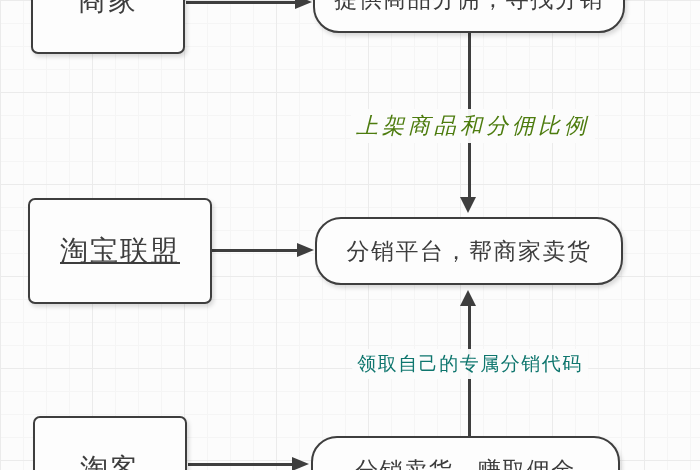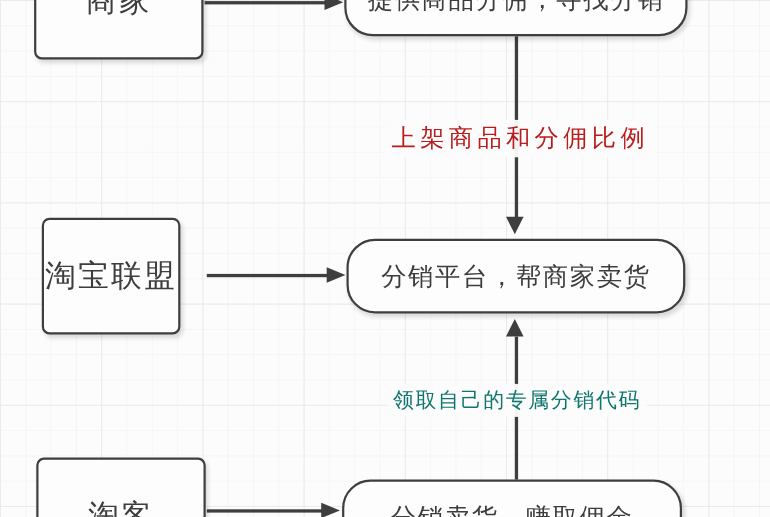--- a/index.html
+++ b/index.html
@@ -24,21 +24,21 @@
     box-shadow:2px 3px 4px rgba(0,0,0,0.14);
     display:flex;align-items:center;justify-content:center;
     color:#3d3d3d;
     white-space:nowrap;
     z-index:2;
   }
   .rect{border-radius:7px;font-size:28px;letter-spacing:2px;}
   .round{border-radius:26px;font-size:23px;letter-spacing:1.5px;height:68px;justify-content:center;}
 
   #node-merchant{left:31px;top:-52px;width:154px;height:106px;}
-  #node-taobao-union{left:38px;top:198px;width:126px;height:106px;}
+  #node-taobao-union{left:28px;top:198px;width:184px;height:106px;text-decoration:underline;}
   #node-taoke{left:33px;top:416px;width:154px;height:106px;}
 
   #node-provide{left:313px;top:-35px;width:312px;}
   #node-platform{left:315px;top:217px;width:308px;}
   #node-sell{left:311px;top:436px;width:309px;}
 
   .hline{position:absolute;height:3px;background:#3e3e3e;z-index:1;}
   .vline{position:absolute;width:3px;background:#3e3e3e;z-index:1;}
   .ah{position:absolute;width:0;height:0;z-index:1;}
   .ah-right{border-top:7px solid transparent;border-bottom:7px solid transparent;border-left:17px solid #3e3e3e;}
@@ -58,21 +58,21 @@
   #edge-code-head{left:460px;top:290px;}
 
   .edge-label{
     position:absolute;
     transform:translate(-50%,-50%);
     white-space:nowrap;
     background:rgba(252,252,252,0.95);
     padding:2px 5px;
     z-index:3;
   }
-  #label-listing{left:473px;top:126px;font-size:22px;letter-spacing:4px;color:#b91c1c;}
+  #label-listing{left:473px;top:126px;font-size:22px;letter-spacing:4px;color:#4d7c0f;font-style:italic;}
   #label-code{left:470px;top:364px;font-size:19px;letter-spacing:1.5px;color:#0f766e;}
 </style>
 </head>
 <body>
 
 <div id="canvas">
 
   <div class="node rect" id="node-merchant">
     <span>商家</span>
   </div>

